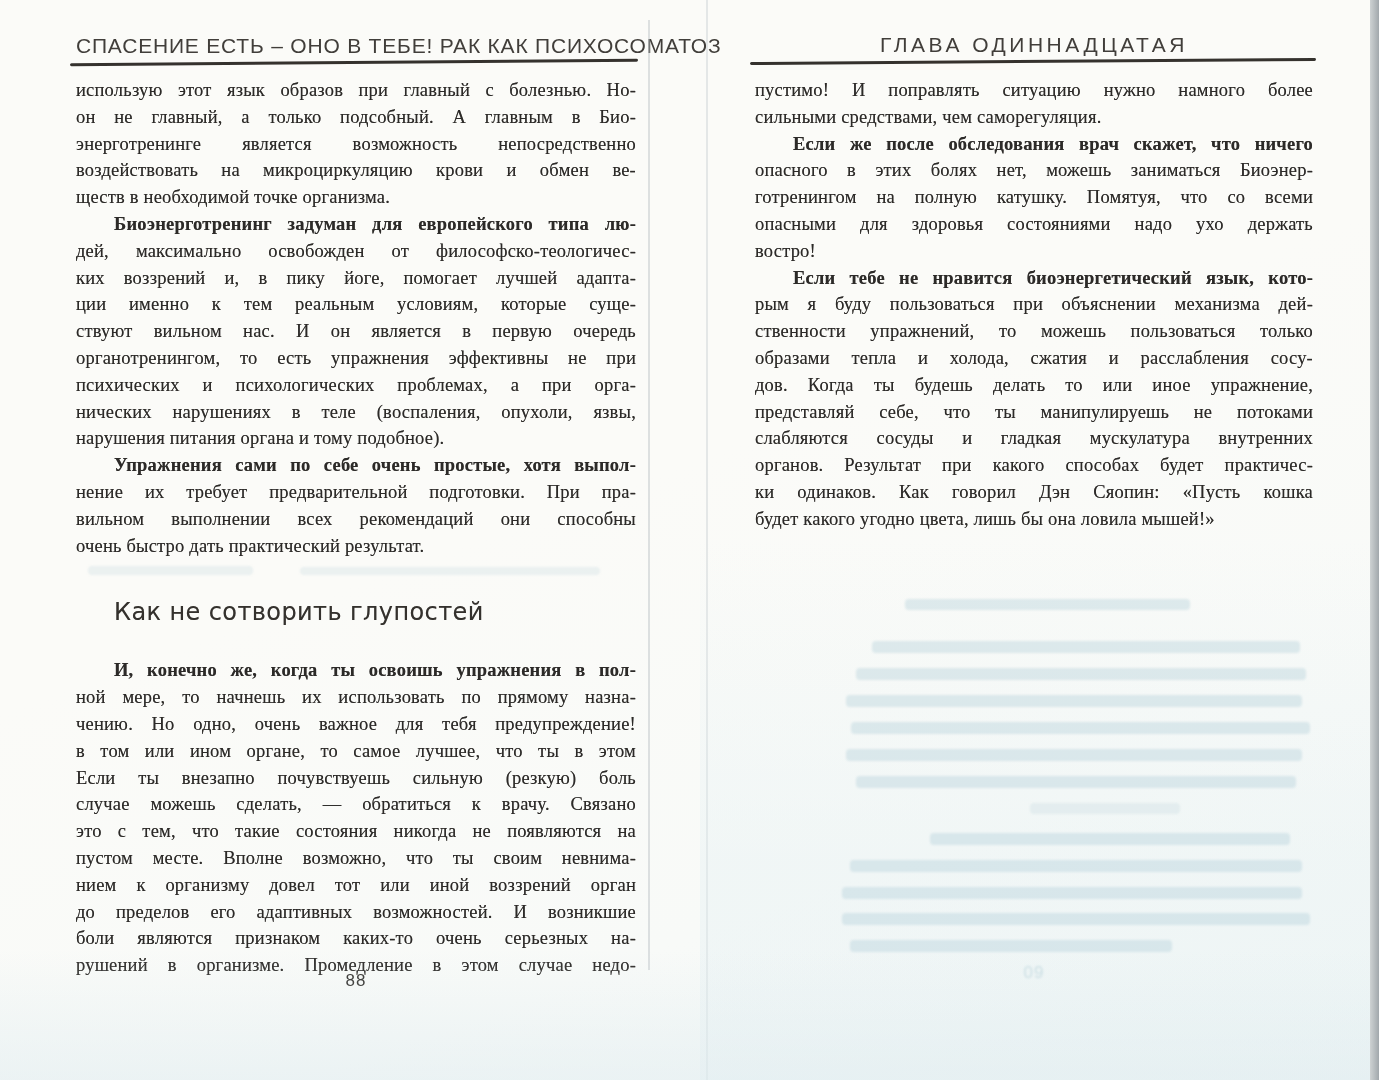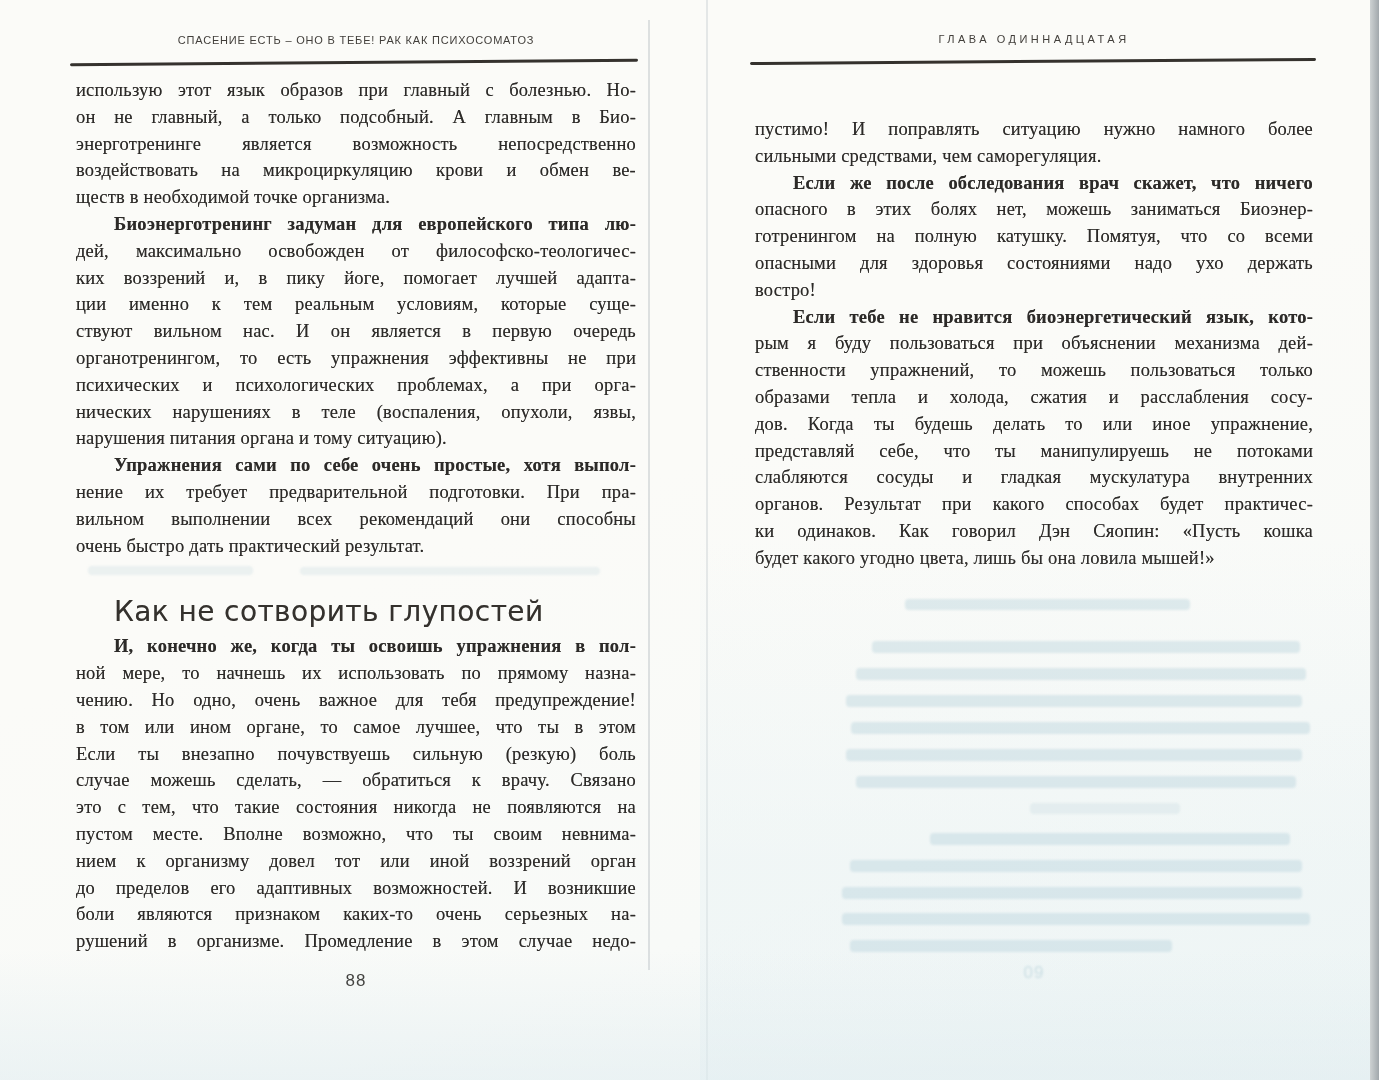--- a/index.html
+++ b/index.html
@@ -6,21 +6,21 @@
   .scan{
     position:relative;
     width:1379px;height:1080px;
     overflow:hidden;
     background:linear-gradient(160deg,#fbfbf8 45%,#f8faf8 75%,#f4f8f7 100%);
     font-family:"Liberation Serif", serif;
   }
   .running-header{
     position:absolute;
     font-family:"Liberation Sans", sans-serif;
-    font-size:11px;
+    font-size:21px;
     color:#413e3a;
     text-align:center;
     white-space:nowrap;
     letter-spacing:0.8px;
   }
   .running-header.right{letter-spacing:3.5px;text-align:center;}
   .header-rule{
     position:absolute;height:3px;
     background:#35322e;border-radius:2px;
   }
@@ -36,26 +36,26 @@
     text-align:justify;text-align-last:justify;
     white-space:nowrap;
     overflow:visible;
   }
   .bline.indent{text-indent:38px;font-weight:bold;}
   .bline.endline{text-align-last:left;}
   .section-heading{
     margin-top:36px;height:34px;line-height:34px;
     padding-left:38px;
     font-family:"DejaVu Sans", sans-serif;
-    font-size:28px;color:#34312d;
+    font-size:24px;color:#34312d;
     letter-spacing:0.4px;
     text-shadow:0 0 0.4px rgba(50,48,45,0.4);
     white-space:nowrap;
   }
-  .para-block.lower{margin-top:4px;}
+  .para-block.lower{margin-top:28px;}
   .page-number{
     position:absolute;
     font-family:"Liberation Sans", sans-serif;
     font-size:17px;color:#2f2d2a;
     text-align:center;letter-spacing:1px;
   }
   
   .edge-strip{
     position:absolute;right:0;top:0;width:9px;height:1080px;
     background:linear-gradient(90deg,#ced2d3,#a2a8ac);
@@ -110,21 +110,21 @@
           <div class="bline">воздействовать на микроциркуляцию крови и обмен ве-</div>
           <div class="bline endline">ществ в необходимой точке организма.</div>
           <div class="bline indent">Биоэнерготренинг задуман для европейского типа лю-</div>
           <div class="bline">дей, максимально освобожден от философско-теологичес-</div>
           <div class="bline">ких воззрений и, в пику йоге, помогает лучшей адапта-</div>
           <div class="bline">ции именно к тем реальным условиям, которые суще-</div>
           <div class="bline">ствуют вильном нас. И он является в первую очередь</div>
           <div class="bline">органотренингом, то есть упражнения эффективны не при</div>
           <div class="bline">психических и психологических проблемах, а при орга-</div>
           <div class="bline">нических нарушениях в теле (воспаления, опухоли, язвы,</div>
-          <div class="bline endline">нарушения питания органа и тому ситуацию).</div>
+          <div class="bline endline">нарушения питания органа и тому подобное).</div>
           <div class="bline indent">Упражнения сами по себе очень простые, хотя выпол-</div>
           <div class="bline">нение их требует предварительной подготовки. При пра-</div>
           <div class="bline">вильном выполнении всех рекомендаций они способны</div>
           <div class="bline endline">очень быстро дать практический результат.</div>
         </div>
       <div class="section-heading">Как не сотворить глупостей</div>
       <div class="para-block lower">
           <div class="bline indent">И, конечно же, когда ты освоишь упражнения в пол-</div>
           <div class="bline">ной мере, то начнешь их использовать по прямому назна-</div>
           <div class="bline">чению. Но одно, очень важное для тебя предупреждение!</div>
@@ -140,21 +140,21 @@
         </div>
     </div>
 
     <div class="page-number" style="left:76px;top:971px;width:560px;">88</div>
   </div>
 
   <div>
     <div class="running-header right" style="left:755px;top:33px;width:558px;">ГЛАВА ОДИННАДЦАТАЯ</div>
     <div class="header-rule" style="left:750px;top:60px;width:566px;transform:rotate(-0.4deg);"></div>
 
-    <div class="body-text" style="left:755px;top:77px;width:558px;margin-top:39px;">
+    <div class="body-text" style="left:755px;top:77px;width:558px;">
       <div class="para-block">
           <div class="bline">пустимо! И поправлять ситуацию нужно намного более</div>
           <div class="bline endline">сильными средствами, чем саморегуляция.</div>
           <div class="bline indent">Если же после обследования врач скажет, что ничего</div>
           <div class="bline">опасного в этих болях нет, можешь заниматься Биоэнер-</div>
           <div class="bline">готренингом на полную катушку. Помятуя, что со всеми</div>
           <div class="bline">опасными для здоровья состояниями надо ухо держать</div>
           <div class="bline endline">востро!</div>
           <div class="bline indent">Если тебе не нравится биоэнергетический язык, кото-</div>
           <div class="bline">рым я буду пользоваться при объяснении механизма дей-</div>

